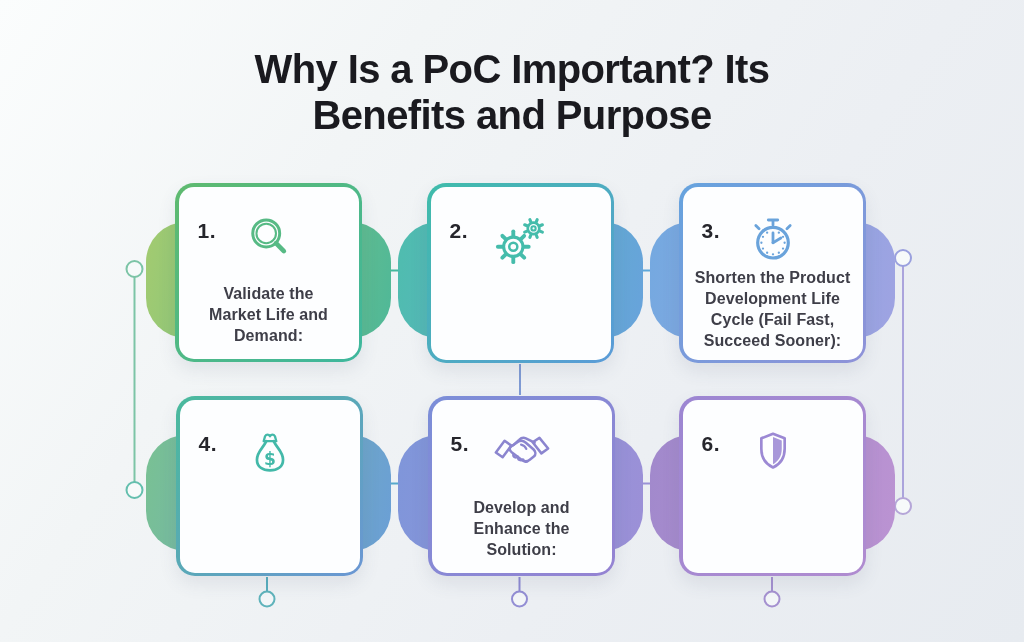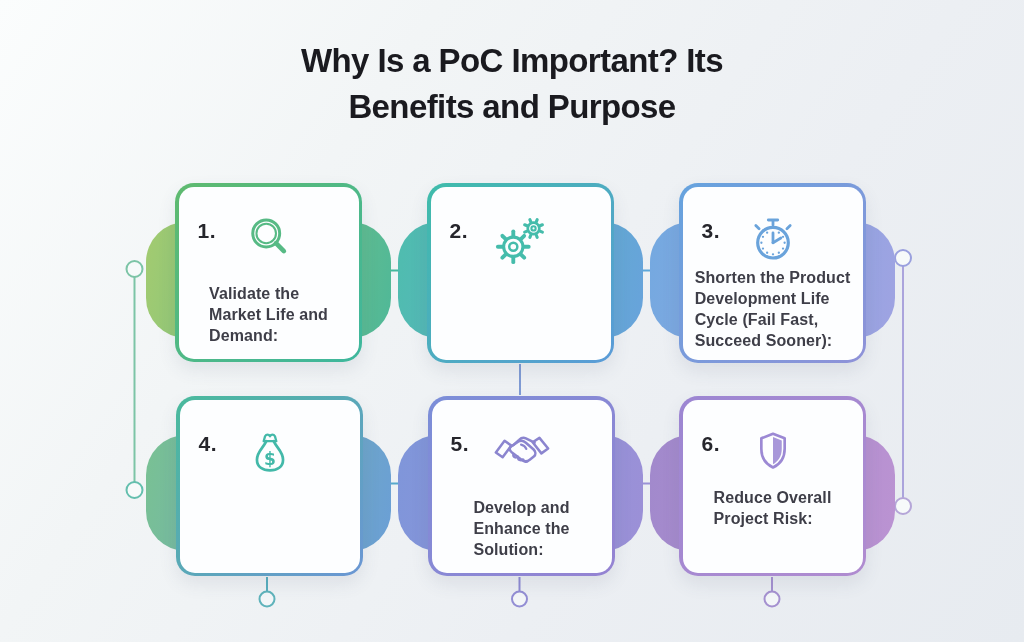--- a/index.html
+++ b/index.html
@@ -2,22 +2,22 @@
 <html><head>
 <meta charset="utf-8">
 <style>
   html,body{margin:0;padding:0;}
   .canvas{
     position:relative;width:1024px;height:642px;overflow:hidden;
     font-family:"Liberation Sans", sans-serif;
     background:linear-gradient(125deg,#fbfdfd 0%,#f2f5f6 30%,#eceff3 65%,#e7ebf0 100%);
   }
   .title{
-    position:absolute;top:38px;left:0;width:100%;
-    text-align:center;font-size:33px;line-height:46px;font-weight:bold;
+    position:absolute;top:46px;left:0;width:100%;
+    text-align:center;font-size:40px;line-height:46px;font-weight:bold;
     color:#1a1a1f;letter-spacing:-0.6px;white-space:pre-line;z-index:4;
   }
   .connectors{position:absolute;left:0;top:0;z-index:1;}
   .pill{position:absolute;border-radius:40px;z-index:2;
     background:linear-gradient(100deg,var(--pf),var(--pt));}
   .p1{left:146px;top:222px;width:245px;height:116px}
   .p2{left:398px;top:222px;width:245px;height:116px}
   .p3{left:650px;top:222px;width:245px;height:116px}
   .p4{left:146px;top:435px;width:245px;height:116px}
   .p5{left:398px;top:435px;width:245px;height:116px}
@@ -31,21 +31,21 @@
   .c4{left:176px;top:396px;width:187px;height:180px}
   .c5{left:428px;top:396px;width:187px;height:180px}
   .c6{left:679px;top:396px;width:187px;height:180px}
   .card-inner{width:100%;height:100%;background:#fdfeff;border-radius:15px;position:relative;
     display:flex;flex-direction:column;align-items:center;justify-content:flex-end;
     color:var(--ic);}
   .card-number{position:absolute;left:19px;top:32px;font-size:21px;font-weight:bold;
     color:#26262c;letter-spacing:.5px;}
   .card-icon{position:absolute;top:26px;left:50%;transform:translateX(-50%);}
   .card-icon svg{display:block;}
-  .card-text{font-size:16px;font-weight:bold;color:#3e3e48;
+  .card-text{font-size:16px;font-weight:bold;color:#3e3e48;text-align:center;
     line-height:21px;white-space:pre-line;padding:0 4px 13px;letter-spacing:.1px;}
   .c3 .card-text{padding-bottom:9px}
   .c6 .card-text{padding-bottom:44px}
 </style>
 </head>
 <body>
 
 <div class="canvas">
 
   <div class="title">Why Is a PoC Important? Its
@@ -213,18 +213,16 @@
 
   <div class="card c6" style="--bf: #9c86d2; --bt: #b08cd0; --ic: #9c89d4;">
     <div class="card-inner">
       <div class="card-number">6.</div>
       <div class="card-icon">
         <svg width="50" height="48" viewBox="0 0 60 56" fill="none" stroke="currentColor" stroke-linejoin="round">
           <path d="M30,8.5 L44,14 V26.5 C44,38.5 37.5,45.5 30,49 C22.5,45.5 16,38.5 16,26.5 V14 Z" stroke-width="3.2"></path>
           <path d="M30,12.5 L40.5,16.7 V26.5 C40.5,36 35.8,41.8 30,45.2 Z" fill="currentColor" stroke="none" opacity="0.88"></path>
         </svg>
       </div>
-      <div class="card-text">Reduce Overall
-Project Risk:</div>
     </div>
   </div>
 
 </div>
 
 </body></html>

